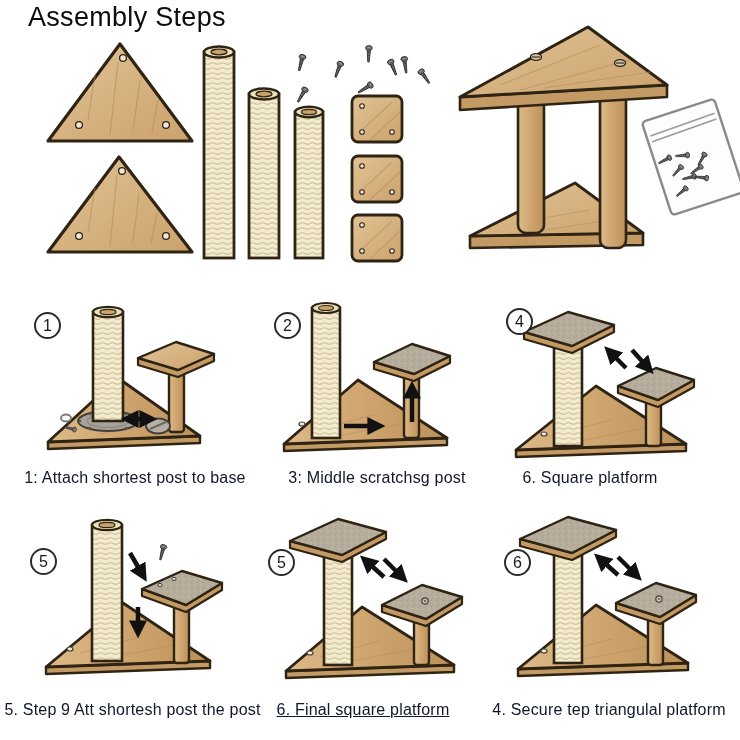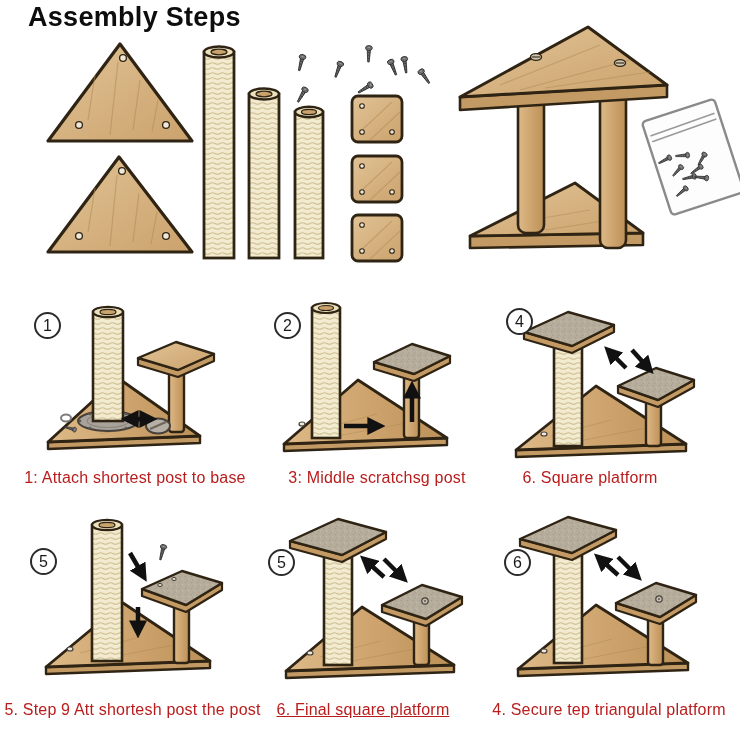--- a/index.html
+++ b/index.html
@@ -1,25 +1,25 @@
 <!DOCTYPE html>
 <html><head>
 <meta charset="utf-8">
 <style>
   html,body{margin:0;padding:0;background:#fff;}
   .canvas{position:relative;width:740px;height:740px;background:#ffffff;overflow:hidden;
           font-family:"Liberation Sans", sans-serif;color:#151515;}
   .canvas svg{position:absolute;left:0;top:0;}
-  h1.title{position:absolute;left:28px;top:2px;margin:0;font-size:27px;font-weight:bold;
+  h1.title{position:absolute;left:28px;top:2px;margin:0;font-size:27px;font-weight:normal;
            letter-spacing:.3px;color:#0d0d0d;}
   .badge{position:absolute;width:27px;height:27px;border:2px solid #2b2b2b;border-radius:50%;
          display:flex;align-items:center;justify-content:center;font-size:16px;color:#1a1a1a;
          background:#fff;box-sizing:border-box;}
   .caption{position:absolute;display:flex;justify-content:center;white-space:nowrap;
-           font-size:16px;color:#b91c1c;letter-spacing:.2px;}
+           font-size:16px;color:#0f172a;letter-spacing:.2px;}
 </style>
 </head>
 <body>
 
 <div class="canvas">
 
 <svg width="740" height="740" viewBox="0 0 740 740">
   <defs>
     <linearGradient id="wood" x1="0" y1="0" x2="1" y2="1">
       <stop offset="0" stop-color="#e1c396"></stop>

